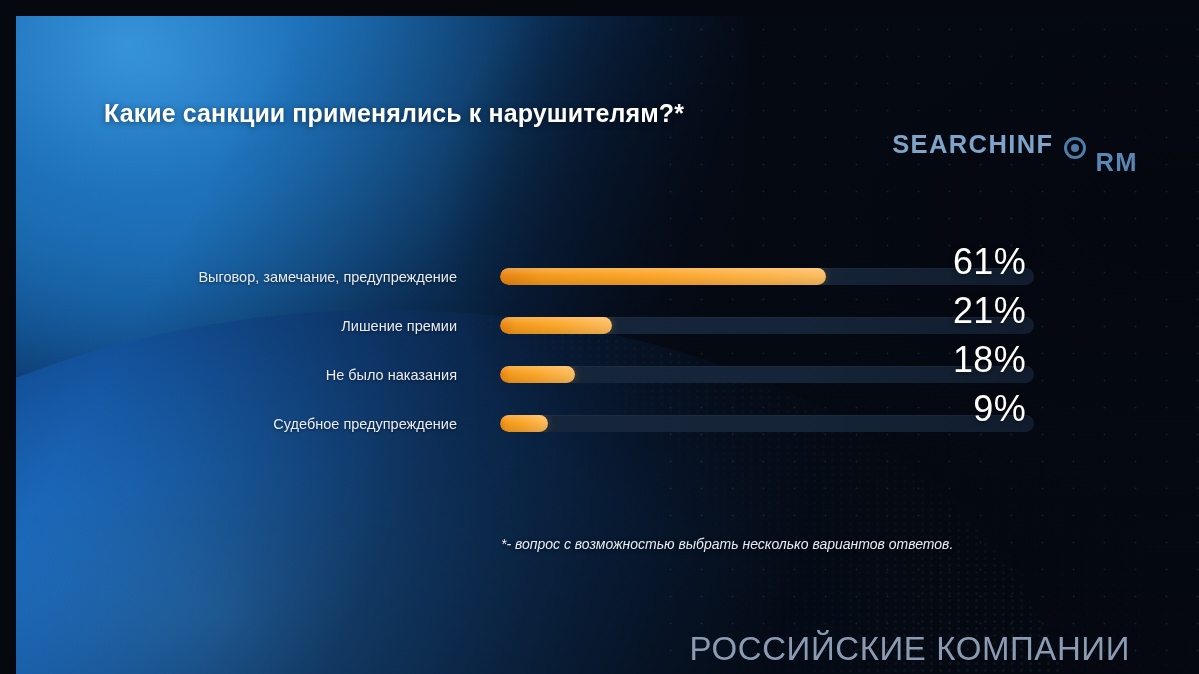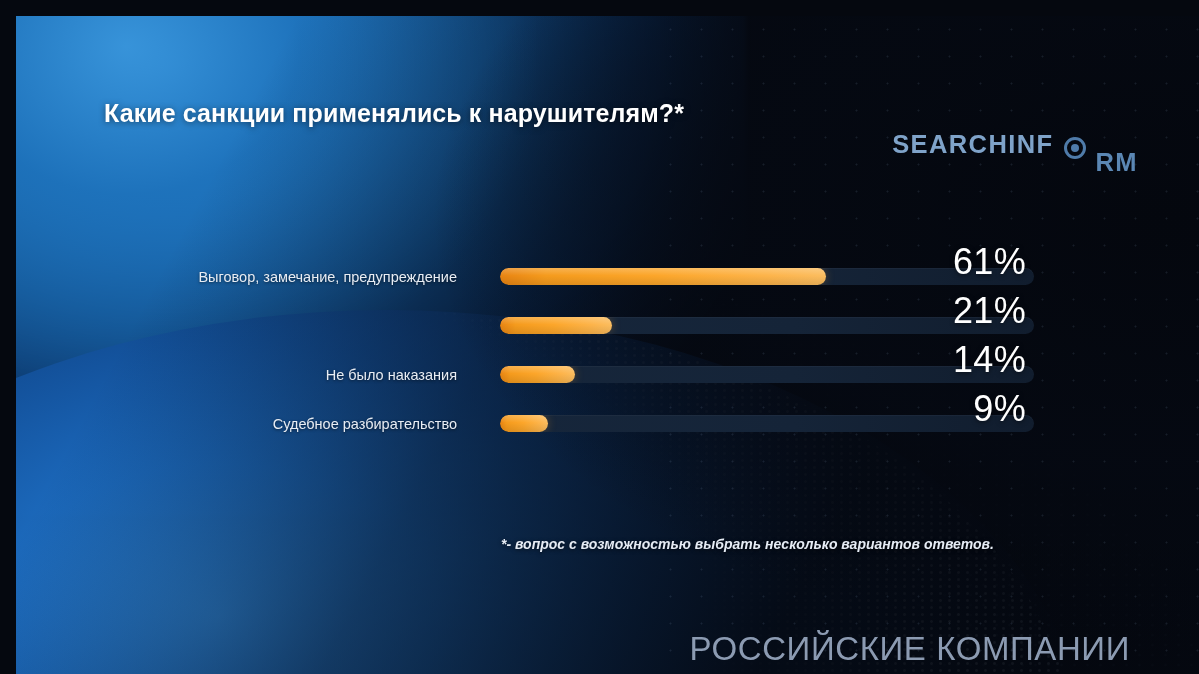--- a/index.html
+++ b/index.html
@@ -170,21 +170,21 @@
     font-size:36px; color:#ffffff;
     letter-spacing:.3px;
     top:50%; transform:translateY(-50%);
     margin-top:-15px;
     text-shadow:0 1px 5px rgba(0,0,0,.6);
   }
 
   
   .footnote {
     position:absolute; left:477px; top:512px;
-    font-size:14px; font-style:italic; font-weight:bold;
+    font-size:14px; font-style:italic; font-weight:normal;
     color:#e6ecf5;
     white-space:nowrap;
     text-shadow:0 1px 4px rgba(0,0,0,.6);
   }
   .caption {
     position:absolute; right:77px; top:606px;
     font-size:33px; color:#8c9bb2;
     letter-spacing:.6px; white-space:nowrap;
   }
 </style>
@@ -212,34 +212,35 @@
 
   <div class="chart" id="chart">
       <div class="row">
         <div class="row-label">Выговор, замечание, предупреждение</div>
         <div class="track">
           <div class="fill" style="width: 61%;"></div>
         </div>
         <div class="row-value">61%</div>
       </div>
       <div class="row">
+        <div class="row-label">Лишение премии</div>
         <div class="track">
           <div class="fill" style="width: 21%;"></div>
         </div>
         <div class="row-value">21%</div>
       </div>
       <div class="row">
         <div class="row-label">Не было наказания</div>
         <div class="track">
           <div class="fill" style="width: 14%;"></div>
         </div>
-        <div class="row-value">14%</div>
-      </div>
-      <div class="row">
-        <div class="row-label">Судебное разбирательство</div>
+        <div class="row-value">18%</div>
+      </div>
+      <div class="row">
+        <div class="row-label">Судебное предупреждение</div>
         <div class="track">
           <div class="fill" style="width: 9%;"></div>
         </div>
         <div class="row-value">9%</div>
       </div>
     </div>
 
   <div class="footnote">*- вопрос с возможностью выбрать несколько вариантов ответов.</div>
   <div class="caption">РОССИЙСКИЕ КОМПАНИИ</div>
 

